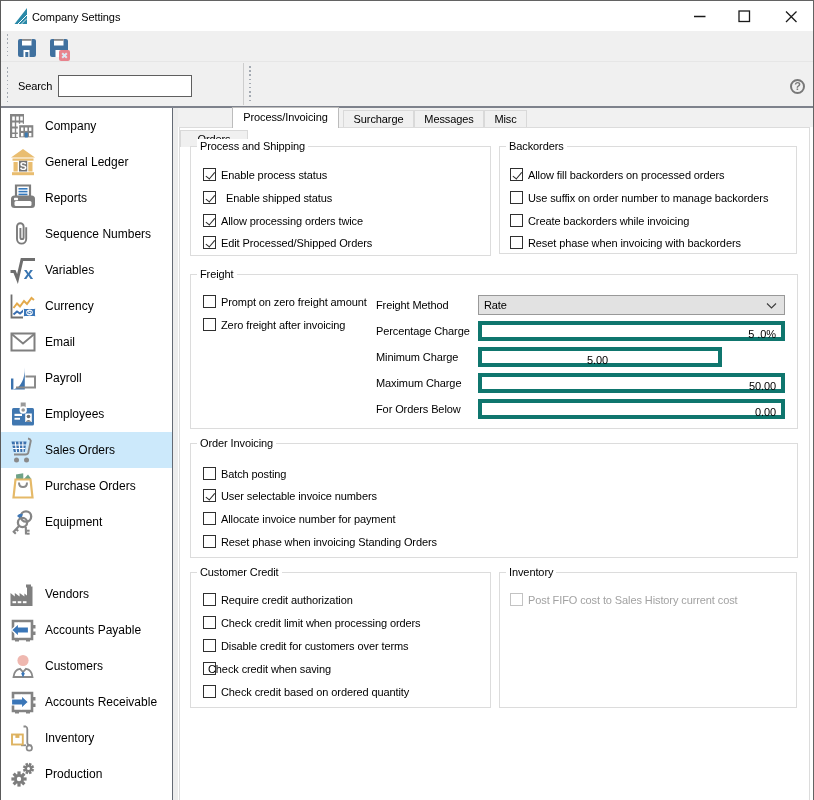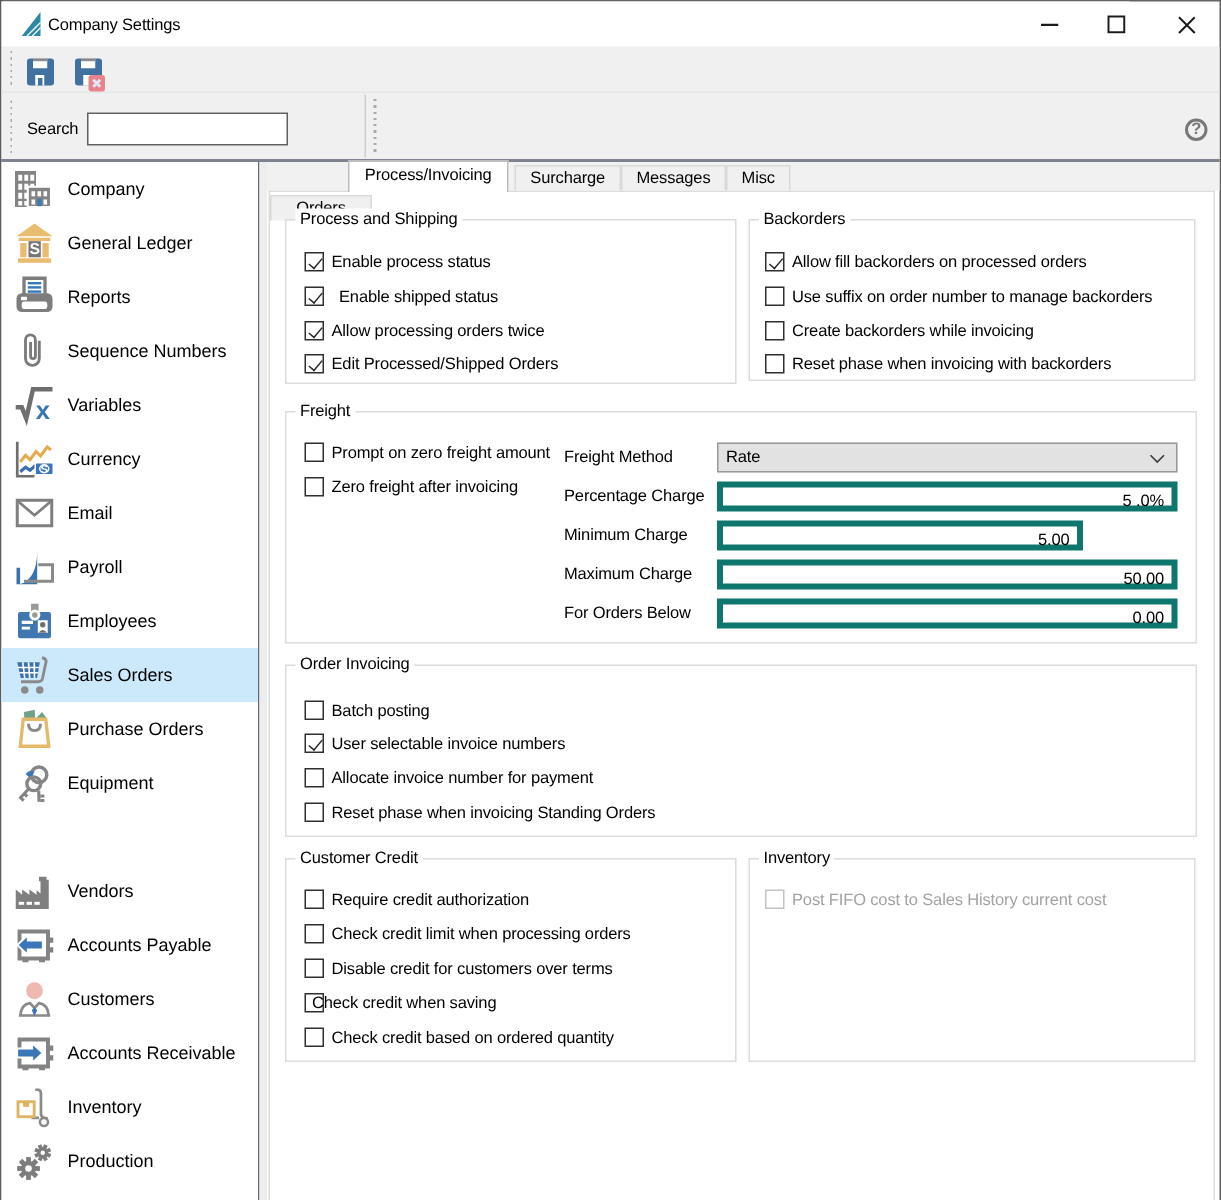--- a/index.html
+++ b/index.html
@@ -362,21 +362,21 @@
     <div class="cbl" style="left:30px; top:43px;">Zero freight after invoicing</div>
   <div class="flabel" style="left:185px; top:23px;">Freight Method</div>
   <div id="dropdown" style="left:287px; top:20px; width:307px; height:20px;">Rate
     <svg class="chev" width="11" height="8" viewBox="0 0 11 8">
         <path d="M1,1.5 L5.5,6 L10,1.5" fill="none" stroke="#3c3c3c" stroke-width="1.1"></path>
       </svg>
   </div>
   <div class="flabel" style="left:185px; top:49px;">Percentage Charge</div>
   <div class="field" style="left:287px; top:46px; width:307px;">5 .0%</div>
   <div class="flabel" style="left:185px; top:75px;">Minimum Charge</div>
-  <div class="field" style="left:287px; top:72px; width:244px;">5.00</div>
+  <div class="field" style="left:287px; top:72px; width:244px;text-align:center;">5.00</div>
   <div class="flabel" style="left:185px; top:101px;">Maximum Charge</div>
   <div class="field" style="left:287px; top:98px; width:307px;">50.00</div>
   <div class="flabel" style="left:185px; top:127px;">For Orders Below</div>
   <div class="field" style="left:287px; top:124px; width:307px;">0.00</div>
 </div>
 <div class="group" style="left:190px; top:443px; width:608px; height:115px;">
   <div class="gt">Order Invoicing</div>
   <div class="cb" style="left:12px; top:23px;"></div>
     <div class="cbl" style="left:30px; top:23px;">Batch posting</div>
   <div class="cb ck" style="left:12px; top:45px;"></div>

